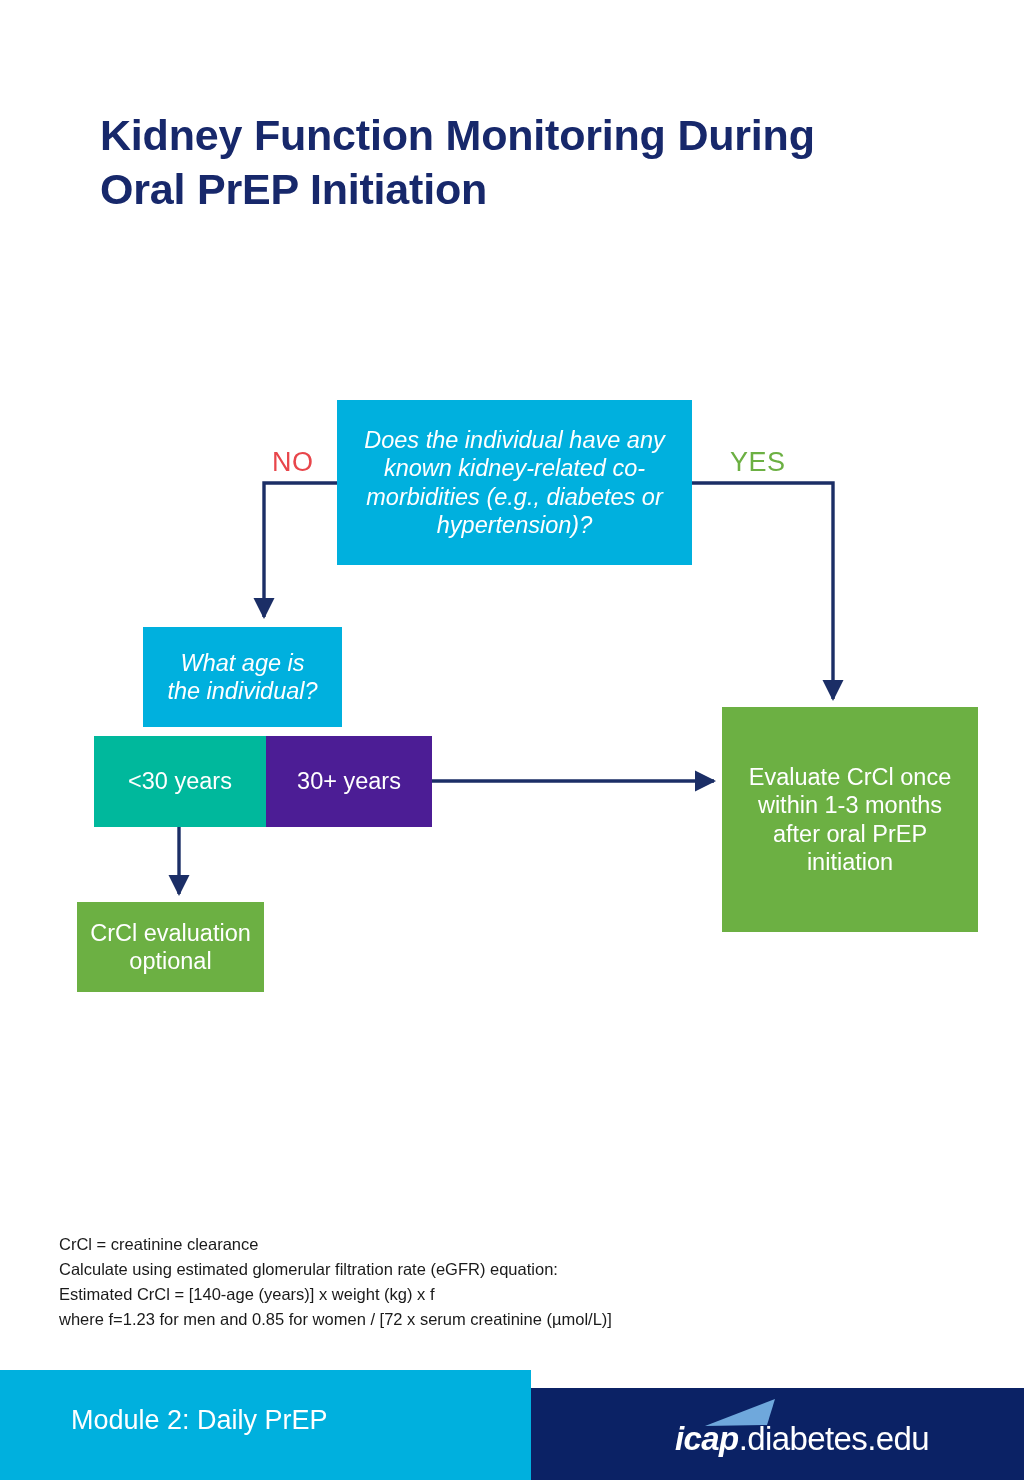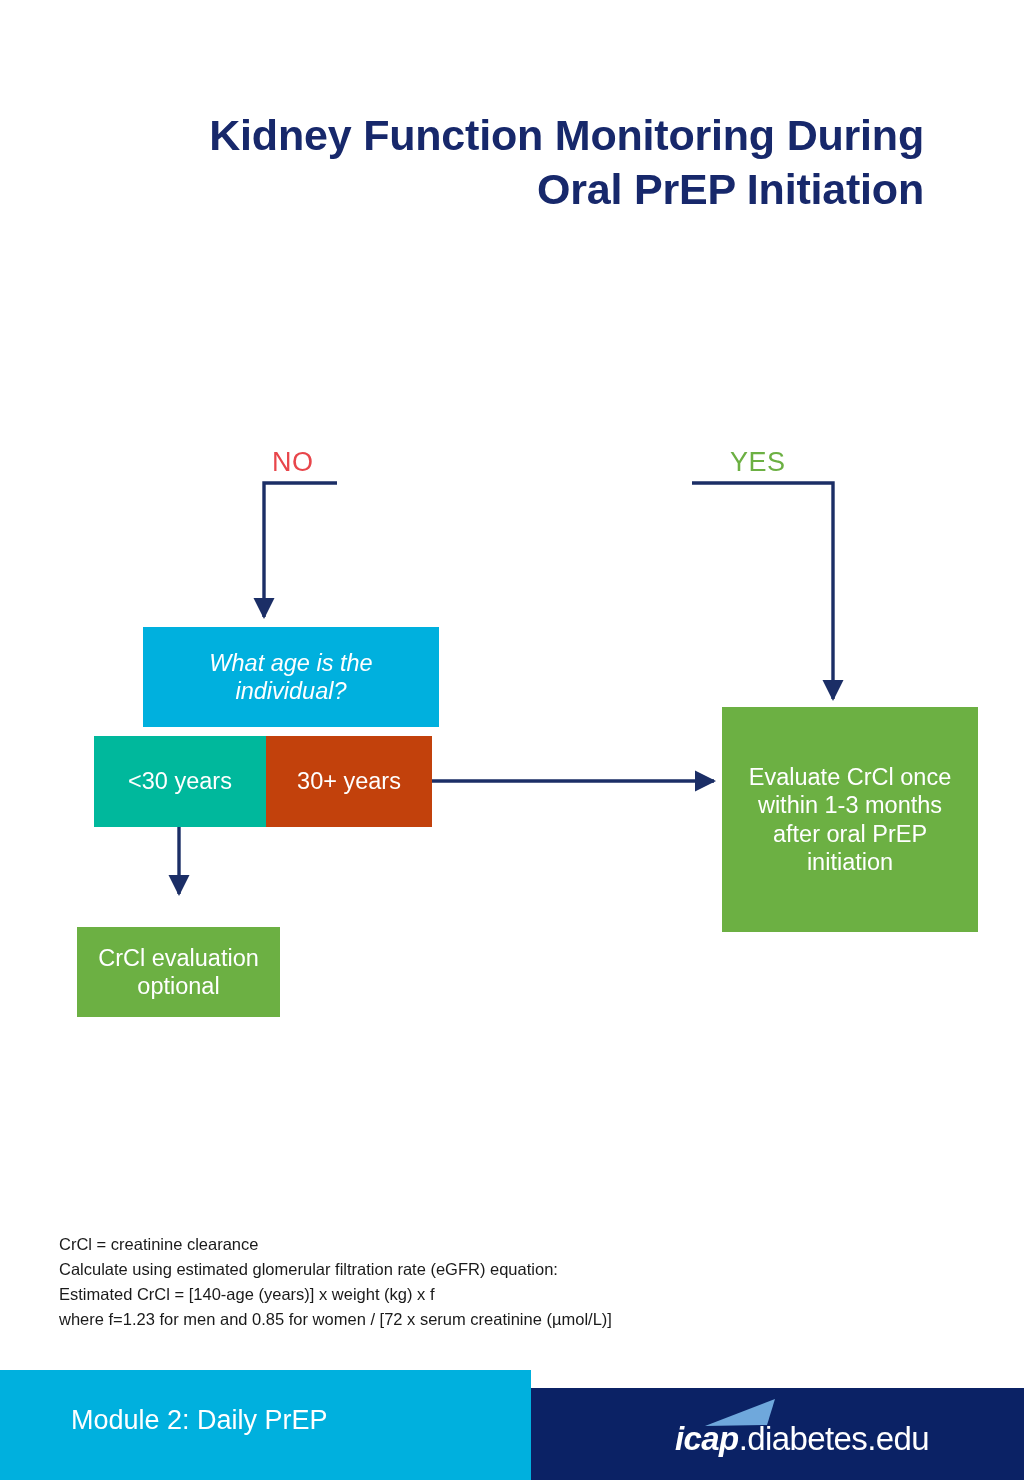--- a/index.html
+++ b/index.html
@@ -16,21 +16,21 @@
     font-family: "Liberation Sans", sans-serif;
     -webkit-font-smoothing: antialiased;
   }
 
   
   #slide-title {
     position: absolute;
     left: 100px;
     top: 108px;
     width: 824px;
-    text-align: right;
+    text-align: left;
     color: #17286B;
     font-family: "Liberation Sans", sans-serif;
     font-weight: bold;
     font-size: 43px;
     line-height: 1.26;
     letter-spacing: -0.2px;
     white-space: pre-line;
   }
 
   
@@ -61,38 +61,38 @@
     line-height: 1.20;
   }
   .node-text {
     display: block;
     width: 100%;
     white-space: pre-line;
   }
 
   .node.cyan   { background: #00B0DE; }
   .node.teal   { background: #00B89C; }
-  .node.purple { background: #c2410c; }
+  .node.purple { background: #4c1d95; }
   .node.green  { background: #6CB043; text-align: center; }
 
   .node.question {
     font-style: italic;
     font-size: 23.5px;
   }
   .node.plain {
     font-size: 23.5px;
   }
 
   
   #node-comorbidity { left: 337px; top: 400px; width: 355px; height: 165px; padding: 0 12px; }
-  #node-age         { left: 143px; top: 627px; width: 296px; height: 100px; padding: 0 20px; }
+  #node-age         { left: 143px; top: 627px; width: 199px; height: 100px; padding: 0 20px; }
   #node-under30     { left: 94px;  top: 736px; width: 172px; height: 91px; }
   #node-30plus      { left: 266px; top: 736px; width: 166px; height: 91px; }
   #node-evaluate    { left: 722px; top: 707px; width: 256px; height: 225px; padding: 0 10px; }
-  #node-optional    { left: 77px;  top: 902px; width: 203px; height: 90px; padding: 0 8px; margin-top: 25px; }
+  #node-optional    { left: 77px;  top: 902px; width: 187px; height: 90px; padding: 0 8px; }
 
   
   .branch-label {
     position: absolute;
     font-family: "Liberation Sans", sans-serif;
     font-weight: normal;
     font-size: 27px;
     letter-spacing: 0.5px;
   }
   #label-no  { left: 272px; top: 447px; color: #E8464B; }
@@ -180,20 +180,23 @@
 
     <path d="M 337,483 L 264,483 L 264,617" fill="none" stroke="#1B2E66" stroke-width="3.4" marker-end="url(#arrowhead)"></path>
 
     <path d="M 692,483 L 833,483 L 833,699" fill="none" stroke="#1B2E66" stroke-width="3.4" marker-end="url(#arrowhead)"></path>
 
     <path d="M 432,781 L 714,781" fill="none" stroke="#1B2E66" stroke-width="3.4" marker-end="url(#arrowhead)"></path>
 
     <path d="M 179,827 L 179,894" fill="none" stroke="#1B2E66" stroke-width="3.4" marker-end="url(#arrowhead)"></path>
   </svg>
 
+  <div id="node-comorbidity" class="node cyan question">
+    <span class="node-text">Does the individual have any known kidney-related co-morbidities (e.g., diabetes or hypertension)?</span>
+  </div>
 
   <div id="label-no" class="branch-label">NO</div>
   <div id="label-yes" class="branch-label">YES</div>
 
   <div id="node-age" class="node cyan question">
     <span class="node-text">What age is the individual?</span>
   </div>
 
   <div id="node-under30" class="node teal plain">
     <span class="node-text">&lt;30 years</span>

